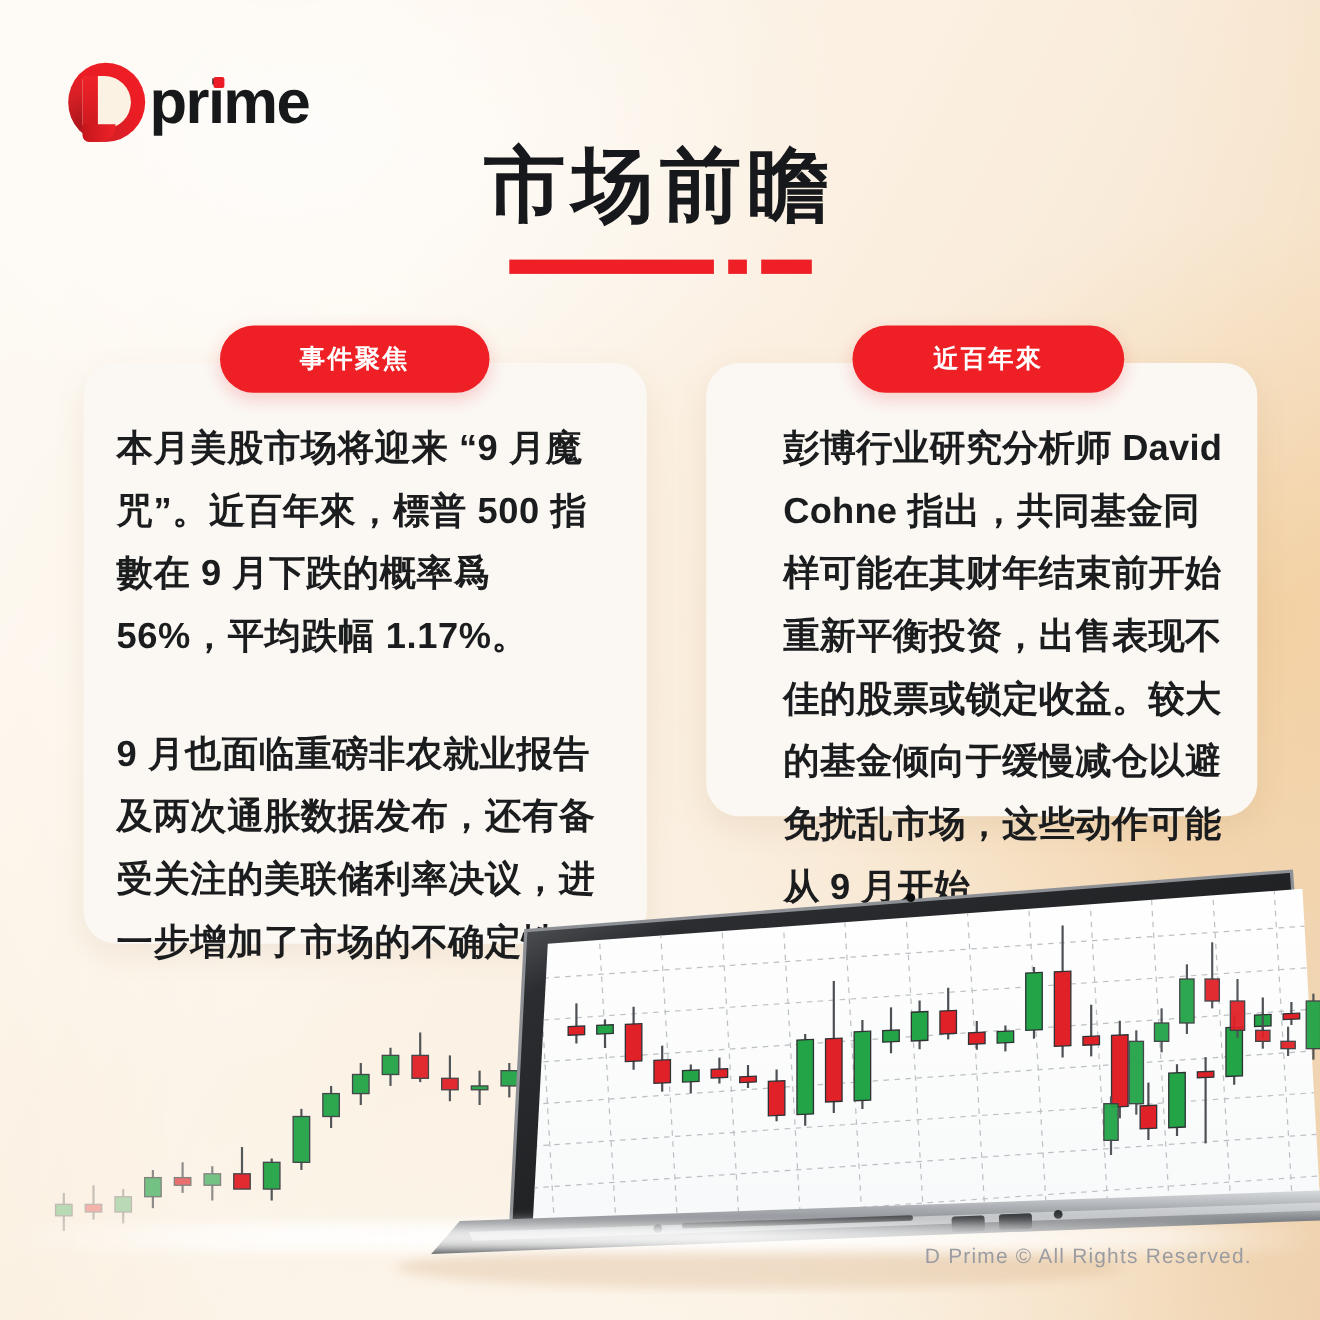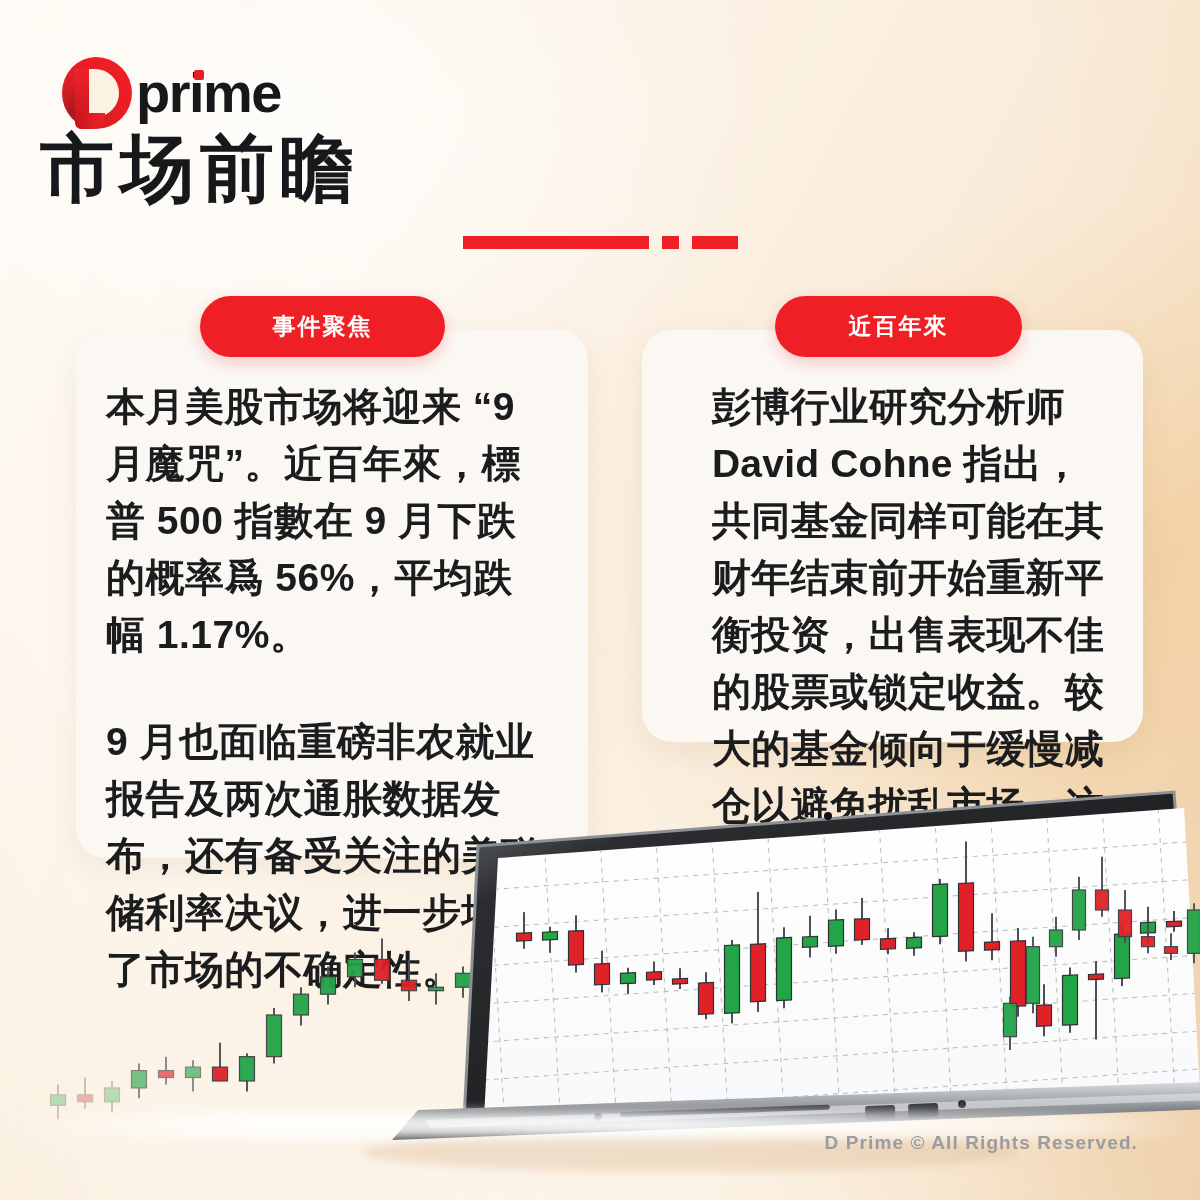--- a/index.html
+++ b/index.html
@@ -42,56 +42,56 @@
   }
   .dmark .tail{
     position:absolute;left:13px;bottom:0px;width:30px;height:16px;
     background:linear-gradient(90deg,#c4161c 0%, #ef2229 100%);
     border-radius:0 0 14px 6px;
   }
   #wordmark{position:relative;font-size:56px;font-weight:700;color:#17181a;letter-spacing:-1.5px;line-height:1;}
   #wordmark .dot{position:absolute;width:10px;height:10px;border-radius:2px;background:#ec1c24;left:58px;top:5px;}
   
   #title{
-    position:absolute;left:0;right:0;top:132px;text-align:left;
-    font-size:74px;font-weight:800;color:#16181b;letter-spacing:6px;line-height:1;padding-left:40px;
+    position:absolute;left:0;right:0;top:132px;text-align:center;
+    font-size:74px;font-weight:800;color:#16181b;letter-spacing:6px;line-height:1;
   }
   #title-rule{position:absolute;top:236px;left:0;right:0;display:flex;justify-content:center;align-items:center;gap:13px;}
   #title-rule i{display:block;height:13px;background:#ee2026;}
   #title-rule .seg-long{width:186px;}
   #title-rule .seg-dot{width:17px;}
   #title-rule .seg-mid{width:46px;}
   
   .card{
     position:absolute;background:#fbf8f4;border-radius:30px;
     box-shadow:0 10px 28px rgba(150,110,60,.10);
   }
   #card-left{left:76px;top:330px;width:512px;height:528px;}
   #card-right{left:642px;top:330px;width:501px;height:412px;}
   .card-body{padding:48px 36px 0 30px;}
   #card-right .card-body{padding:48px 28px 0 30px;}
   .para{
-    font-size:39px;line-height:57px;color:#1b1c1e;font-weight:600;
+    font-size:33px;line-height:57px;color:#1b1c1e;font-weight:600;
     letter-spacing:.5px;margin:0;
   }
   .para + .para{margin-top:50px;}
   #card-right .para{letter-spacing:.2px;margin-left:40px;}
   .badge{
     position:absolute;height:61px;border-radius:31px;background:#ee2026;
     display:flex;align-items:center;justify-content:center;
     color:#fff;font-size:23px;font-weight:700;letter-spacing:2px;
     box-shadow:0 6px 16px rgba(230,40,45,.22);
   }
   #badge-left{left:200px;top:296px;width:245px;}
   #badge-right{left:775px;top:296px;width:247px;}
   
   #art{position:absolute;left:0;bottom:0;width:1200px;height:420px;}
   #footer{
     position:absolute;right:62px;bottom:46px;
-    font-size:19px;color:#9b9ca2;letter-spacing:1.1px;font-weight:700;
+    font-size:19px;color:#9b9ca2;letter-spacing:1.1px;font-weight:400;
   }
   
   #shelf{position:absolute;left:0;bottom:62px;width:1200px;height:26px;
     background:linear-gradient(90deg,rgba(255,255,255,0) 0%,rgba(255,255,255,.85) 22%,rgba(255,255,255,.95) 55%,rgba(255,255,255,.6) 88%,rgba(255,255,255,0) 100%);
     filter:blur(6px);}
 </style>
 </head>
 <body>
 
 <div id="poster">

